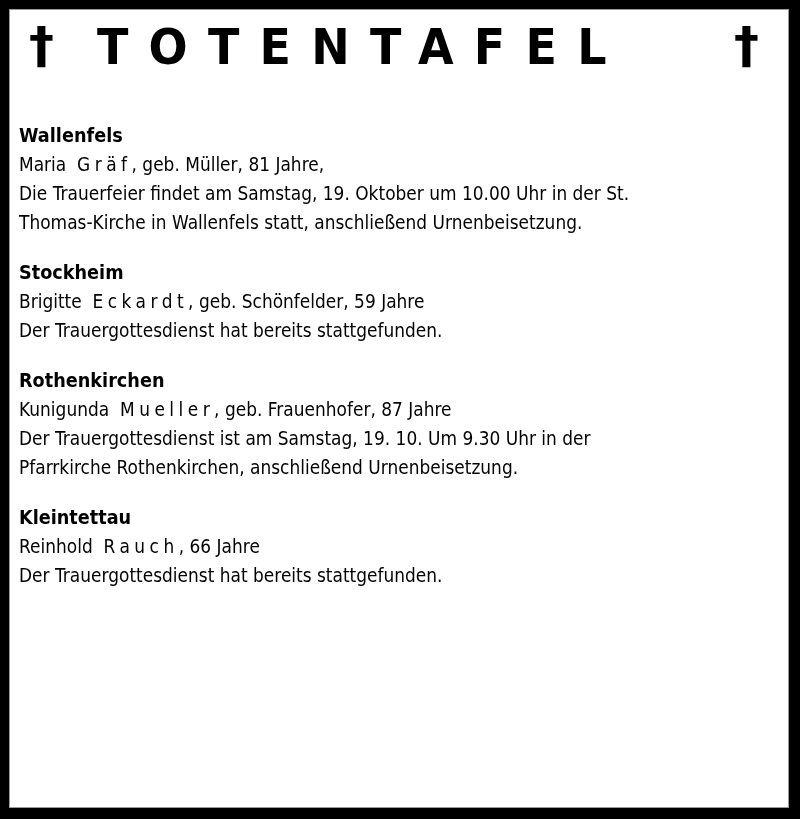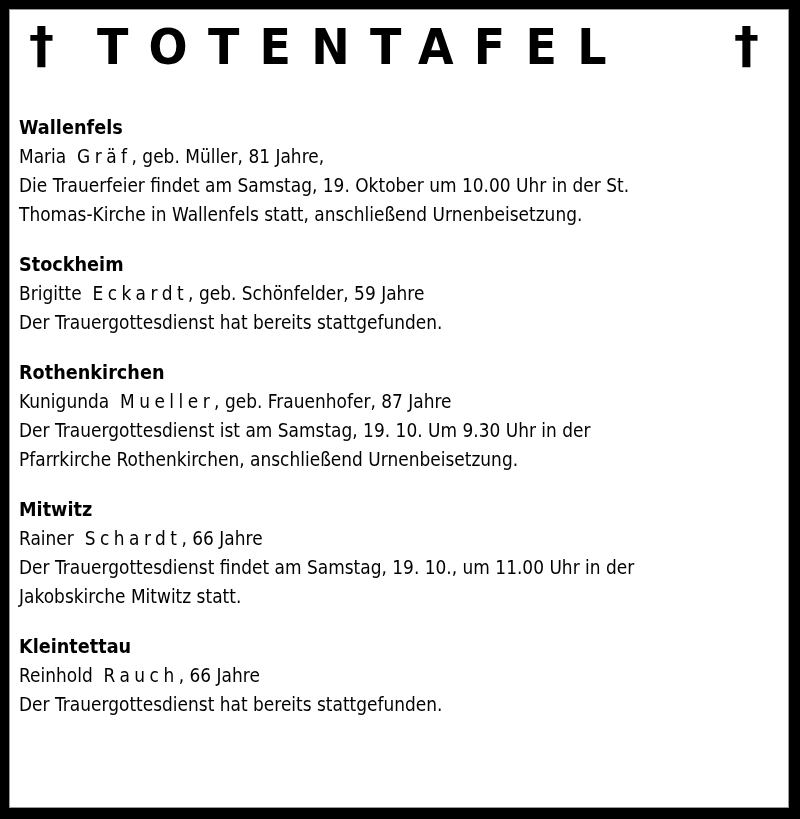--- a/index.html
+++ b/index.html
@@ -41,21 +41,21 @@
     font-size: 50px;
     line-height: 56px;
     letter-spacing: 22px;
     color: #000;
     white-space: nowrap;
     transform: scaleX(0.92);
     transform-origin: left top;
   }
   .content {
     position: absolute;
-    left: 10px; top: 104px;
+    left: 10px; top: 112px;
     width: 760px;
   }
   .entry { margin: 0 0 21px 0; }
   .entry .place {
     font-family: "DejaVu Sans", sans-serif;
     font-weight: bold;
     font-size: 19px;
     line-height: 29px;
     color: #000;
     transform: scaleX(0.93);
@@ -98,26 +98,20 @@
       <div class="line">Der Trauergottesdienst hat bereits stattgefunden.</div>
     </div>
 
     <div class="entry">
       <div class="place">Rothenkirchen</div>
       <div class="line"><span>Kunigunda</span>&nbsp;&nbsp;<span class="spaced">Mueller</span><span>, geb. Frauenhofer,  87 Jahre</span></div>
       <div class="line">Der Trauergottesdienst ist am Samstag, 19. 10. Um 9.30 Uhr in der</div>
       <div class="line">Pfarrkirche Rothenkirchen, anschließend Urnenbeisetzung.</div>
     </div>
 
-    <div class="entry">
-      <div class="place">Mitwitz</div>
-      <div class="line"><span>Rainer</span>&nbsp;&nbsp;<span class="spaced">Schardt</span><span>,  66 Jahre</span></div>
-      <div class="line">Der Trauergottesdienst findet am Samstag, 19. 10., um 11.00 Uhr in der</div>
-      <div class="line">Jakobskirche Mitwitz statt.</div>
-    </div>
 
     <div class="entry">
       <div class="place">Kleintettau</div>
       <div class="line"><span>Reinhold</span>&nbsp;&nbsp;<span class="spaced">Rauch</span><span>, 66 Jahre</span></div>
       <div class="line">Der Trauergottesdienst hat bereits stattgefunden.</div>
     </div>
 
   </div>
 </div>
 

